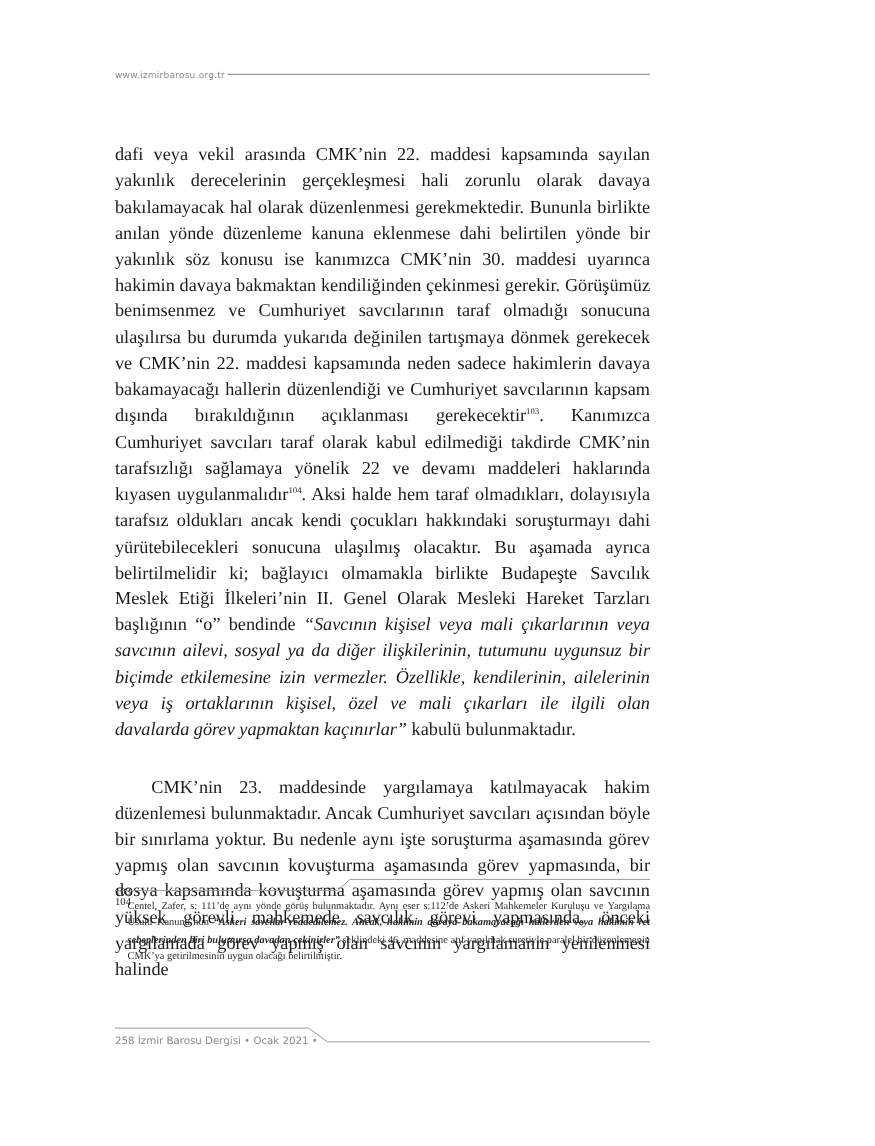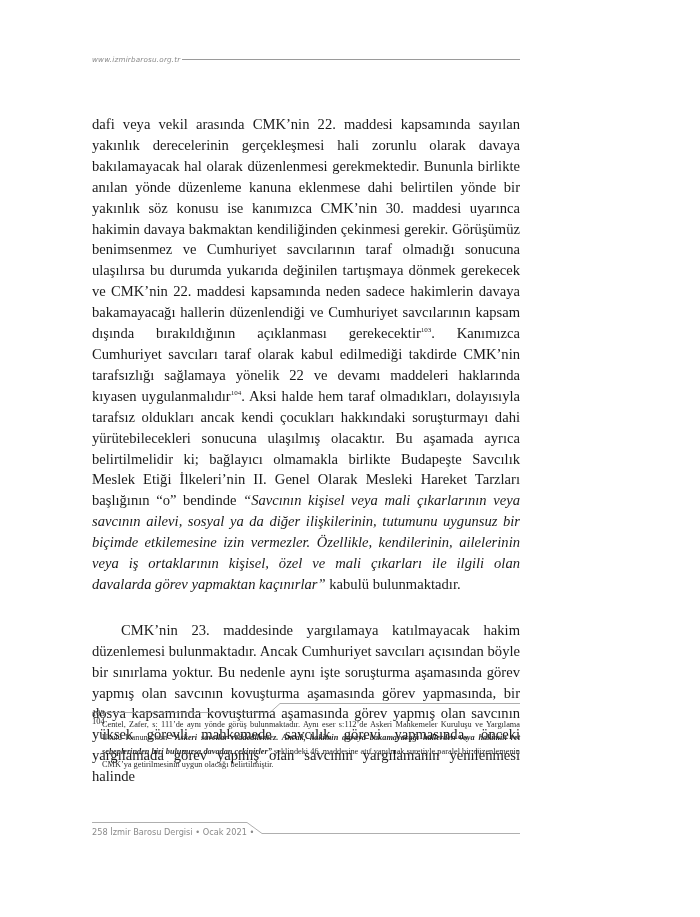--- a/index.html
+++ b/index.html
@@ -16,21 +16,20 @@
       color: #1a1a1a;
     }
     .header {
       position: absolute;
       left: 92px;
       top: 52px;
       width: 428px;
       height: 14px;
       display: flex;
       align-items: center;
-      font-style: italic;
     }
     .header-url {
       font-family: "DejaVu Sans", "Liberation Sans", sans-serif;
       font-size: 7.2px;
       color: #8a8a8a;
       letter-spacing: 0.2px;
       white-space: nowrap;
     }
     .header-rule {
       flex: 1;

